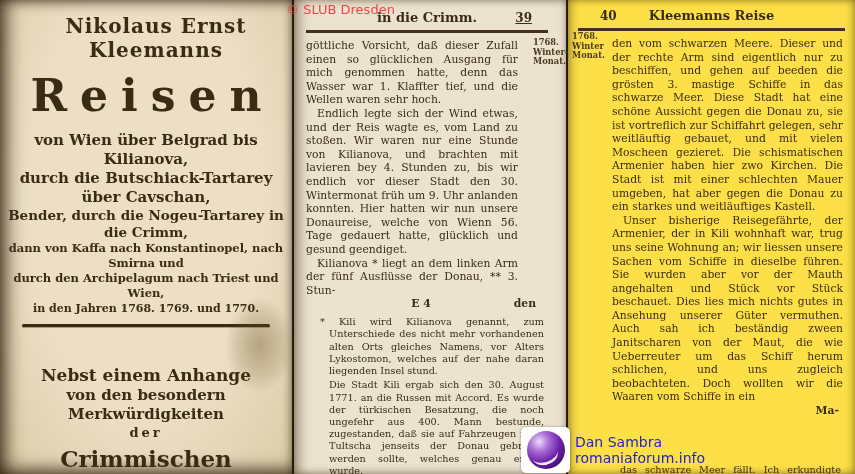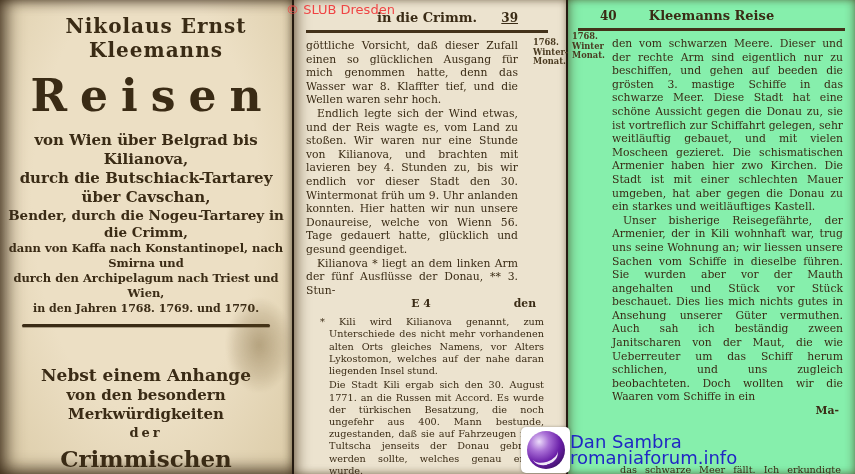--- a/index.html
+++ b/index.html
@@ -15,21 +15,21 @@
                inset -5px 0 10px -5px rgba(46,30,12,.45),
                inset 0 9px 12px -7px rgba(46,30,12,.55),
                inset 0 -12px 16px -7px rgba(46,30,12,.65);
     text-align:center;padding-top:14px;}
   .page-recto{left:294px;width:272px;background:#ece3cf;
     box-shadow:inset 9px 0 14px -6px rgba(60,40,15,.6),
                inset -4px 0 8px -5px rgba(60,40,15,.4),
                inset 0 4px 8px -5px rgba(60,40,15,.45),
                inset 0 -5px 9px -5px rgba(60,40,15,.4);
     padding:10px 18px 0 12px;}
-  .page-verso{left:568px;width:287px;background:#86efac;
+  .page-verso{left:568px;width:287px;background:#fde047;
     box-shadow:inset 7px 0 12px -6px rgba(60,40,15,.55),
                inset -6px 0 10px -5px rgba(60,40,15,.45),
                inset 0 4px 8px -5px rgba(60,40,15,.45),
                inset 0 -5px 9px -5px rgba(60,40,15,.4);
     padding:8px 10px 0 10px;}
 
   
   .t-author{font-size:20px;font-weight:bold;letter-spacing:1px;padding-left:20px;}
   .t-main{font-size:44px;font-weight:bold;letter-spacing:13px;margin:8px 0 10px;text-indent:13px;}
   .t-s0,.t-s1{font-size:15px;font-weight:bold;line-height:19px;}
@@ -42,21 +42,21 @@
   .t-a1{font-size:15px;font-weight:bold;line-height:19px;}
   .t-a2{font-size:13px;font-weight:bold;line-height:17px;letter-spacing:3px;}
   .t-a3{font-size:23px;font-weight:bold;line-height:29px;margin-top:3px;}
   .stamp{position:absolute;right:0;top:298px;width:66px;height:94px;
     background:radial-gradient(ellipse at center, rgba(105,80,35,.4) 0%, rgba(105,80,35,.16) 48%, transparent 72%);
     filter:blur(1px);}
 
   
   .hdr{position:relative;height:16px;font-weight:bold;font-size:13px;}
   .hdr .run{position:absolute;left:0;right:0;text-align:center;}
-  .hdr .pnum-r{position:absolute;right:30px;top:1px;font-size:12px;text-decoration:underline;}
+  .hdr .pnum-r{position:absolute;right:16px;top:1px;font-size:12px;text-decoration:underline;}
   .hdr .pnum-l{position:absolute;left:22px;top:1px;font-size:12px;}
   .hdr-rule{height:2px;background:#43321a;border-bottom:1px solid rgba(67,50,26,.55);
     margin:4px 0 6px;}
   .body-col{text-align:justify;font-size:10.8px;line-height:13.6px;}
   .page-recto .body-col{margin-right:30px;}
   .page-verso .body-col{margin-left:34px;margin-right:2px;}
   .para{margin:0;}
   .para.ind{text-indent:11px;}
   .sigrow{position:relative;height:14px;font-size:10.8px;font-weight:bold;margin-right:12px;}
   .sigrow .sig{position:absolute;left:0;right:0;text-align:center;}
@@ -77,22 +77,22 @@
   
   .wm-slub{position:absolute;left:286px;top:2px;font-family:"DejaVu Sans", sans-serif;
     font-size:13px;color:#ef4444;font-weight:normal;}
   .credit{position:absolute;left:521px;top:427px;display:flex;align-items:flex-start;}
   .logo-box{width:49px;height:46px;background:#fff;border-radius:5px;
     box-shadow:0 0 3px rgba(0,0,0,.35);display:flex;align-items:center;justify-content:center;}
   .sphere{width:38px;height:38px;border-radius:50%;position:relative;
     background:radial-gradient(circle at 32% 28%, #ecdcfa 0%, #a96fd6 26%, #6a1fa8 56%, #340d59 88%);}
   .sphere::after{content:"";position:absolute;left:5px;top:14px;width:26px;height:17px;
     border-radius:50%;border-bottom:3px solid rgba(255,255,255,.9);transform:rotate(-18deg);}
-  .credit-text{font-family:"DejaVu Sans", sans-serif;color:#2026c4;
-    font-size:18px;line-height:16px;padding-top:7px;}
+  .credit-text{margin-left:5px;font-family:"DejaVu Sans", sans-serif;color:#2026c4;
+    font-size:14px;line-height:16px;padding-top:7px;}
 </style>
 </head>
 <body>
 
 <div class="scan">
 
   <section class="page page-title">
     <div class="t-author">Nikolaus Ernst Kleemanns</div>
     <div class="t-main">Reisen</div>
     <div class="t-s0">von Wien über Belgrad bis Kilianova,</div>
@@ -115,21 +115,21 @@
       <span class="run">in die Crimm.</span>
       <span class="pnum-r">39</span>
     </div>
     <div class="hdr-rule"></div>
     <div class="margin-note mn-recto">
       <div>1768.</div>
       <div>Winter-</div>
       <div>Monat.</div>
     </div>
     <div class="body-col">
-      <p class="para">göttliche Vorsicht, daß dieser Zufall einen so glücklichen Ausgang für mich genommen hatte, denn das Wasser war 8. Klaffter tief, und die Wellen waren sehr hoch.</p>
+      <p class="para">göttliche Vorsicht, daß dieser Zufall einen so glücklichen Ausgang für mich genommen hatte, denn das Wasser war 1. Klaffter tief, und die Wellen waren sehr hoch.</p>
       <p class="para ind">Endlich legte sich der Wind etwas, und der Reis wagte es, vom Land zu stoßen. Wir waren nur eine Stunde von Kilianova, und brachten mit lavieren bey 4. Stunden zu, bis wir endlich vor dieser Stadt den 30. Wintermonat früh um 9. Uhr anlanden konnten. Hier hatten wir nun unsere Donaureise, welche von Wienn 56. Tage gedauert hatte, glücklich und gesund geendiget.</p>
       <p class="para ind">Kilianova * liegt an dem linken Arm der fünf Ausflüsse der Donau, ** 3. Stun-</p>
     </div>
     <div class="sigrow">
       <span class="sig">E 4</span>
       <span class="cw">den</span>
     </div>
     <div class="fnotes">
       <p class="fnote">* Kili wird Kilianova genannt, zum Unterschiede des nicht mehr vorhandenen alten Orts gleiches Namens, vor Alters Lykostomon, welches auf der nahe daran liegenden Insel stund.</p>
       <p class="fnote flat">Die Stadt Kili ergab sich den 30. August 1771. an die Russen mit Accord. Es wurde der türkischen Besatzung, die noch ungefehr aus 400. Mann bestunde, zugestanden, daß sie auf Fahrzeugen nach Tultscha jenseits der Donau gebracht werden sollte, welches genau erfüllt wurde.</p>

